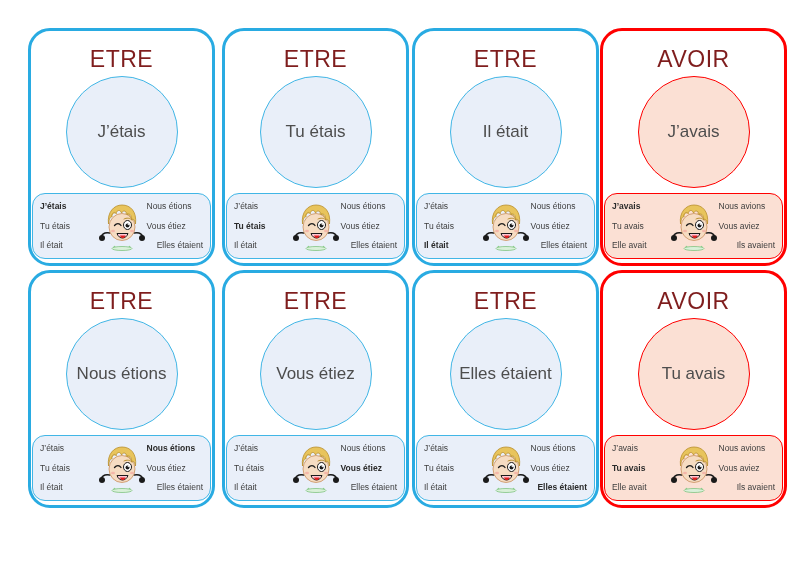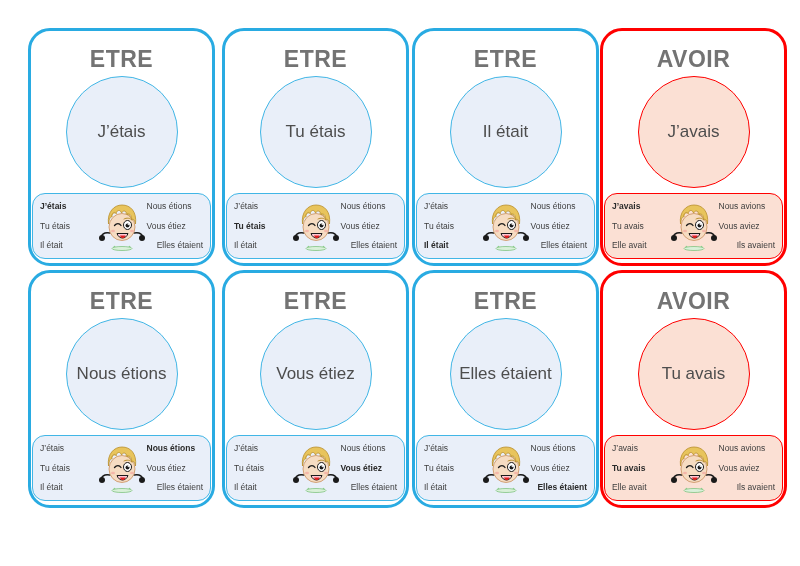--- a/index.html
+++ b/index.html
@@ -31,25 +31,25 @@
     display: flex;
     flex-direction: column;
     align-items: center;
   }
   .card.blue  { border: 3px solid #29ABE2; }
   .card.red   { border: 3px solid #FF0000; }
 
   
   .card-title {
     font-size: 23px;
-    color: #737373;
+    color: #7f1d1d;
     letter-spacing: 0.5px;
     line-height: 1;
     margin-top: 17px;
-    font-weight: 700;
+    font-weight: 400;
     white-space: nowrap;
   }
 
   
   .circle-wrap {
     flex: 1 1 auto;
     display: flex;
     align-items: center;
     justify-content: center;
     width: 100%;

